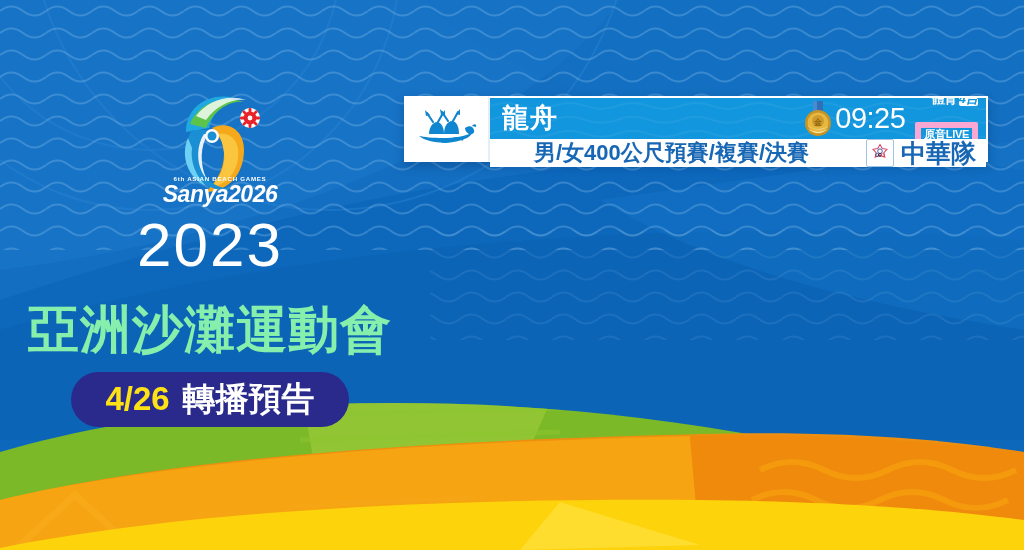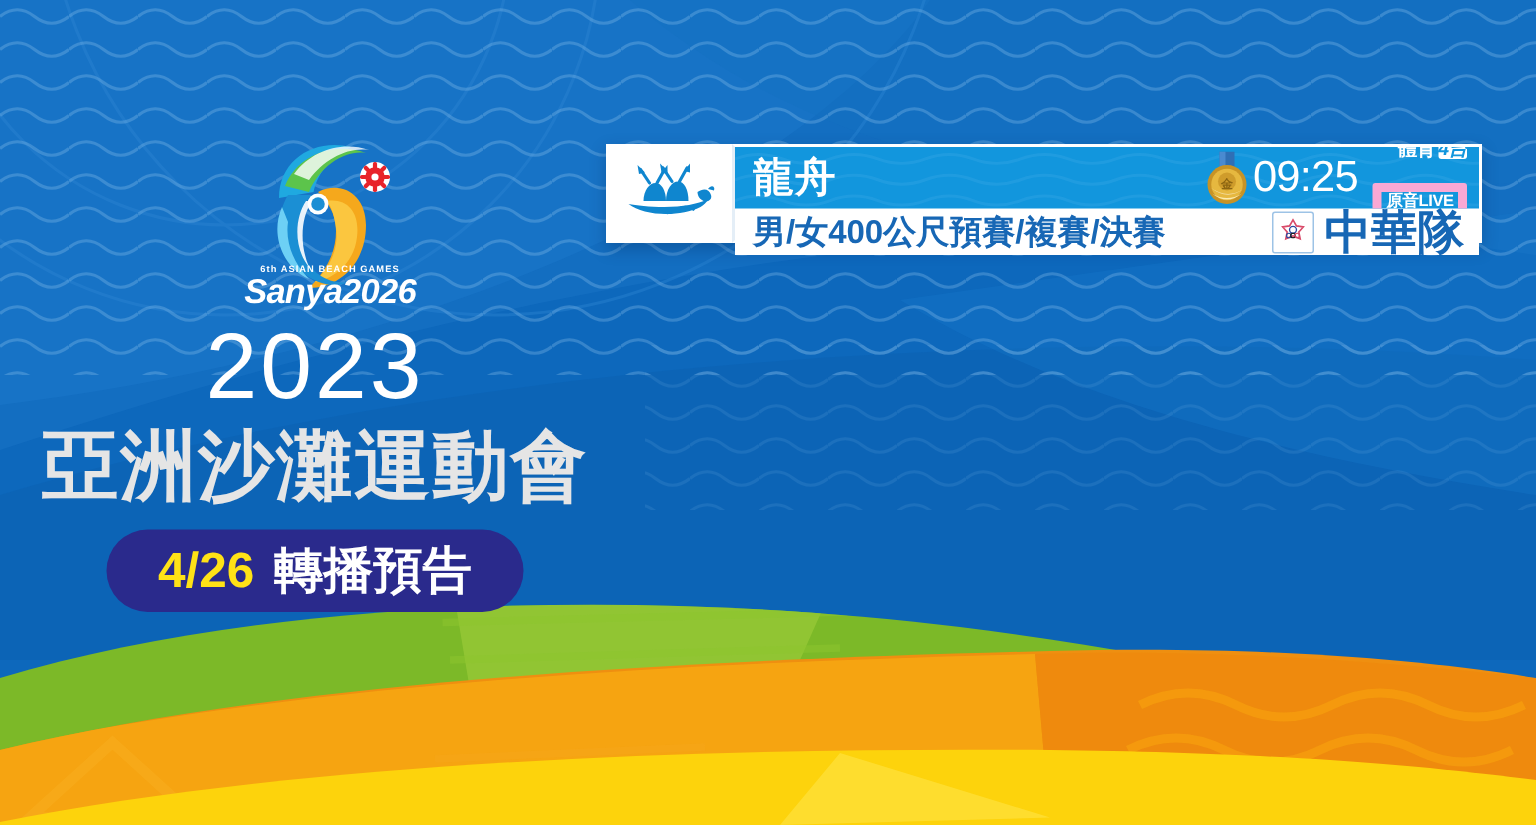--- a/index.html
+++ b/index.html
@@ -159,67 +159,68 @@
     align-items: center;
     padding: 0 10px 0 12px;
   }
   .event-detail {
     color: #1767b5;
     font-size: 22px;
     font-weight: bold;
     line-height: 1;
     flex: 1 1 auto;
     letter-spacing: 0px;
+    margin-left: 32px;
   }
   .team-block {
     display: flex;
     align-items: center;
     gap: 7px;
     flex: 0 0 auto;
   }
   .team-emblem {
     width: 26px;
     height: 26px;
     border: 1px solid #9dc3e6;
     border-radius: 2px;
     display: flex;
     align-items: center;
     justify-content: center;
     background: #ffffff;
   }
   .team-emblem svg { width: 20px; height: 20px; display: block; }
   .team-name {
     color: #1767b5;
-    font-size: 31px;
+    font-size: 25px;
     font-weight: bold;
     line-height: 1;
   }
 
   
   .headline {
     position: absolute;
     left: 0;
     top: 214px;
     width: 420px;
     text-align: center;
   }
   .headline-year {
     color: #ffffff;
     font-size: 62px;
     font-weight: 400;
     line-height: 1;
     letter-spacing: 2px;
   }
   .headline-main {
-    color: #e5e5e5;
+    color: #86efac;
     font-size: 51px;
     font-weight: bold;
     line-height: 1;
     letter-spacing: 1px;
-    margin-top: 9px;
+    margin-top: 28px;
   }
   .pill {
     display: inline-flex;
     align-items: center;
     justify-content: center;
     gap: 13px;
     background: #2a2a8c;
     border-radius: 32px;
     padding: 10px 34px 12px 34px;
     margin-top: 17px;

